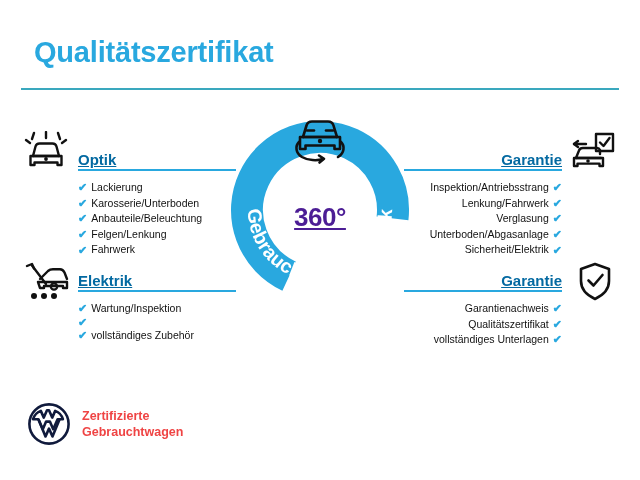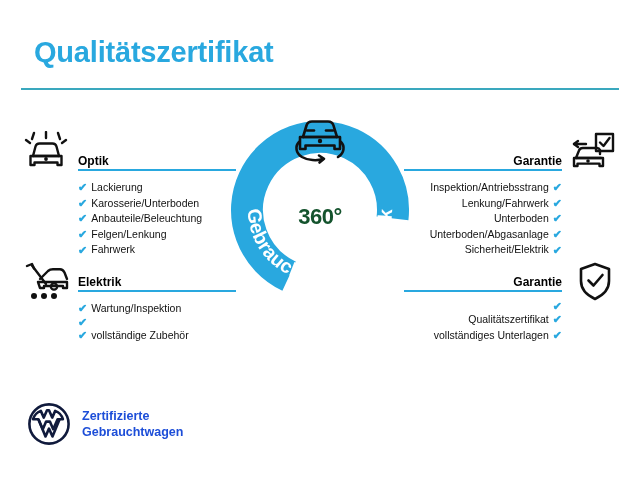--- a/index.html
+++ b/index.html
@@ -43,24 +43,25 @@
   .section {
     position: absolute;
   }
   .sec-head {
     position: relative;
     height: 26px;
   }
   .sec-title {
     position: absolute;
     bottom: 3px;
-    font-size: 12px;
-    font-weight: bold;
-    color: #000000;
+    font-size: 15px;
+    font-weight: bold;
+    color: #0369a1;
     white-space: nowrap;
+    text-decoration: underline;
   }
   .section.left .sec-title { left: 0; }
   .section.right .sec-title { right: 0; }
 
   .sec-underline {
     position: absolute;
     bottom: 0;
     height: 2px;
     background: #29A8DF;
   }
@@ -123,27 +124,28 @@
   }
   #badge-360 {
     position: absolute;
     left: 0;
     top: 0;
     width: 188px;
     height: 188px;
     display: flex;
     align-items: center;
     justify-content: center;
-    font-size: 22px;
-    font-weight: bold;
-    color: #14532d;
+    font-size: 26px;
+    font-weight: bold;
+    color: #4c1d95;
     letter-spacing: -0.5px;
     padding-top: 14px;
     box-sizing: border-box;
     pointer-events: none;
+    text-decoration: underline;
   }
   #badge-car {
     position: absolute;
     left: 57px;
     top: -6px;
     width: 74px;
     height: 64px;
   }
 
   
@@ -272,21 +274,21 @@
   <div id="footer">
     <div id="vw-logo">
       <svg viewBox="0 0 42 42" width="42" height="42">
         <circle cx="21" cy="21" r="19.6" fill="none" stroke="#101A3C" stroke-width="2.6"></circle>
         <path d="M21 7.3 L24.2 14.6 L27.2 7.9 C30.9 9.3 33.8 12.4 34.9 16.2
                  L29.6 16.2 L25.2 26.2 L21.9 18.6 L18.1 18.6 L14.8 26.2 L10.4 16.2
                  L5.1 16.2 C6.2 12.4 9.1 9.3 12.8 7.9 L15.8 14.6 L19 7.3 Z" fill="none" stroke="#101A3C" stroke-width="2.6" stroke-linejoin="round"></path>
         <path d="M10.4 16.2 L17.5 33.5 L21 25.6 L24.5 33.5 L31.6 16.2" fill="none" stroke="#101A3C" stroke-width="2.6" stroke-linejoin="round"></path>
       </svg>
     </div>
-    <div id="footer-text" style="color: #1d4ed8;">
+    <div id="footer-text" style="color: #ef4444;">
       <div>Zertifizierte</div>
       <div>Gebrauchtwagen</div>
     </div>
   </div>
 
 <div class="section left" id="sec-optik">
       <div class="sec-head">
         <div class="sec-title">Optik</div>
         <div class="sec-underline" style="background: rgb(41, 168, 223);"></div>
       </div>
@@ -321,59 +323,60 @@
       <ul class="items">
         <li>
           <span class="check" style="color: rgb(41, 168, 223);">✔</span>
           <span>Wartung/Inspektion</span>
         </li>
         <li>
           <span class="check" style="color: rgb(41, 168, 223);">✔</span>
         </li>
         <li>
           <span class="check" style="color: rgb(41, 168, 223);">✔</span>
-          <span>vollständige Zubehör</span>
+          <span>vollständiges Zubehör</span>
         </li>
       </ul>
     </div>
     <div class="section right" id="sec-technik">
       <div class="sec-head">
         <div class="sec-title">Garantie</div>
         <div class="sec-underline" style="background: rgb(41, 168, 223);"></div>
       </div>
       <ul class="items">
         <li>
           <span>Inspektion/Antriebsstrang</span>
           <span class="check" style="color: rgb(41, 168, 223);">✔</span>
         </li>
         <li>
           <span>Lenkung/Fahrwerk</span>
           <span class="check" style="color: rgb(41, 168, 223);">✔</span>
         </li>
         <li>
-          <span>Unterboden</span>
+          <span>Verglasung</span>
           <span class="check" style="color: rgb(41, 168, 223);">✔</span>
         </li>
         <li>
           <span>Unterboden/Abgasanlage</span>
           <span class="check" style="color: rgb(41, 168, 223);">✔</span>
         </li>
         <li>
           <span>Sicherheit/Elektrik</span>
           <span class="check" style="color: rgb(41, 168, 223);">✔</span>
         </li>
       </ul>
     </div>
     <div class="section right" id="sec-garantie">
       <div class="sec-head">
         <div class="sec-title">Garantie</div>
         <div class="sec-underline" style="background: rgb(41, 168, 223);"></div>
       </div>
       <ul class="items">
         <li>
+          <span>Garantienachweis</span>
           <span class="check" style="color: rgb(41, 168, 223);">✔</span>
         </li>
         <li>
           <span>Qualitätszertifikat</span>
           <span class="check" style="color: rgb(41, 168, 223);">✔</span>
         </li>
         <li>
           <span>vollständiges Unterlagen</span>
           <span class="check" style="color: rgb(41, 168, 223);">✔</span>
         </li>

